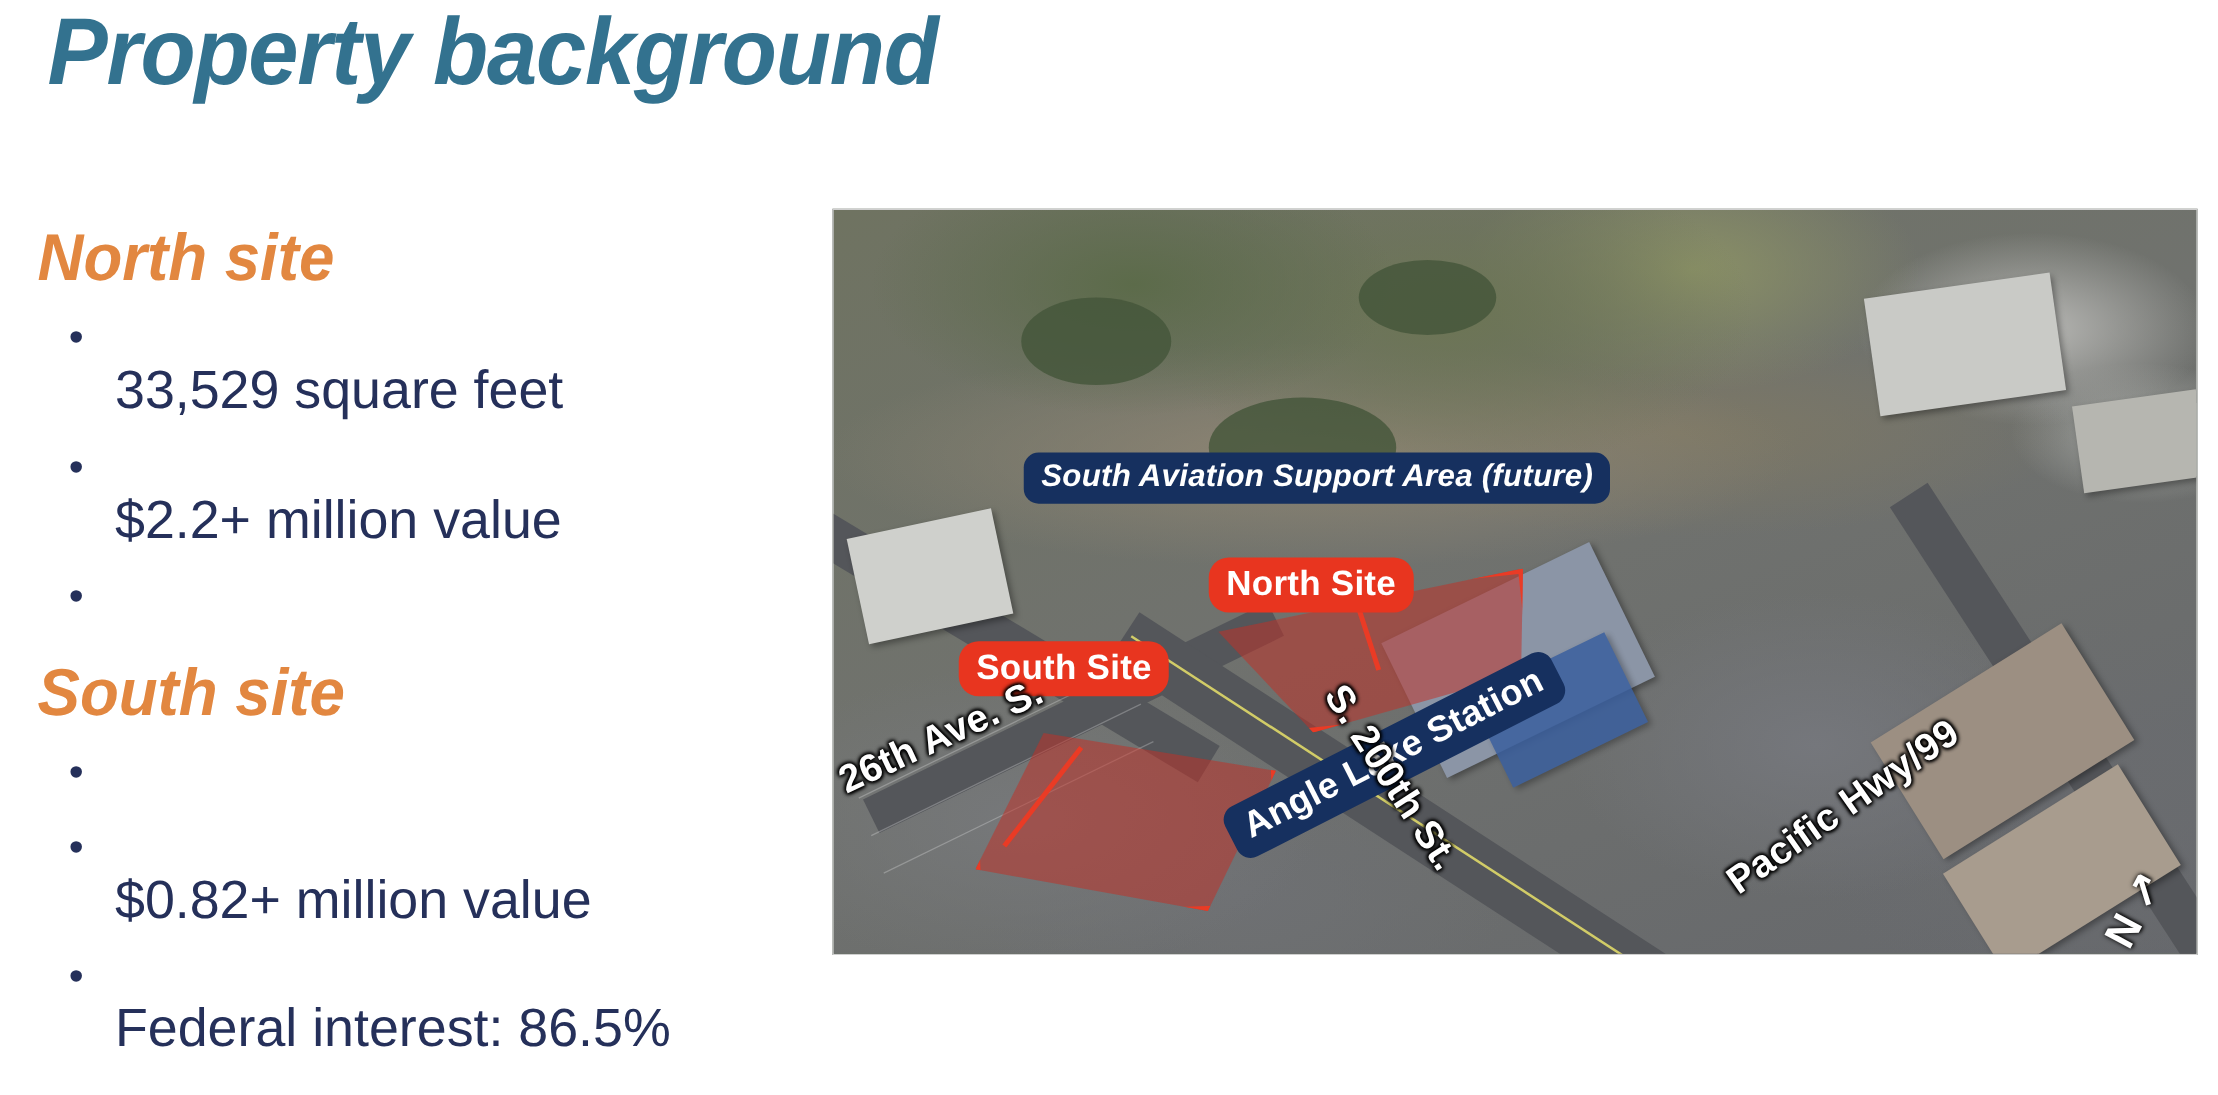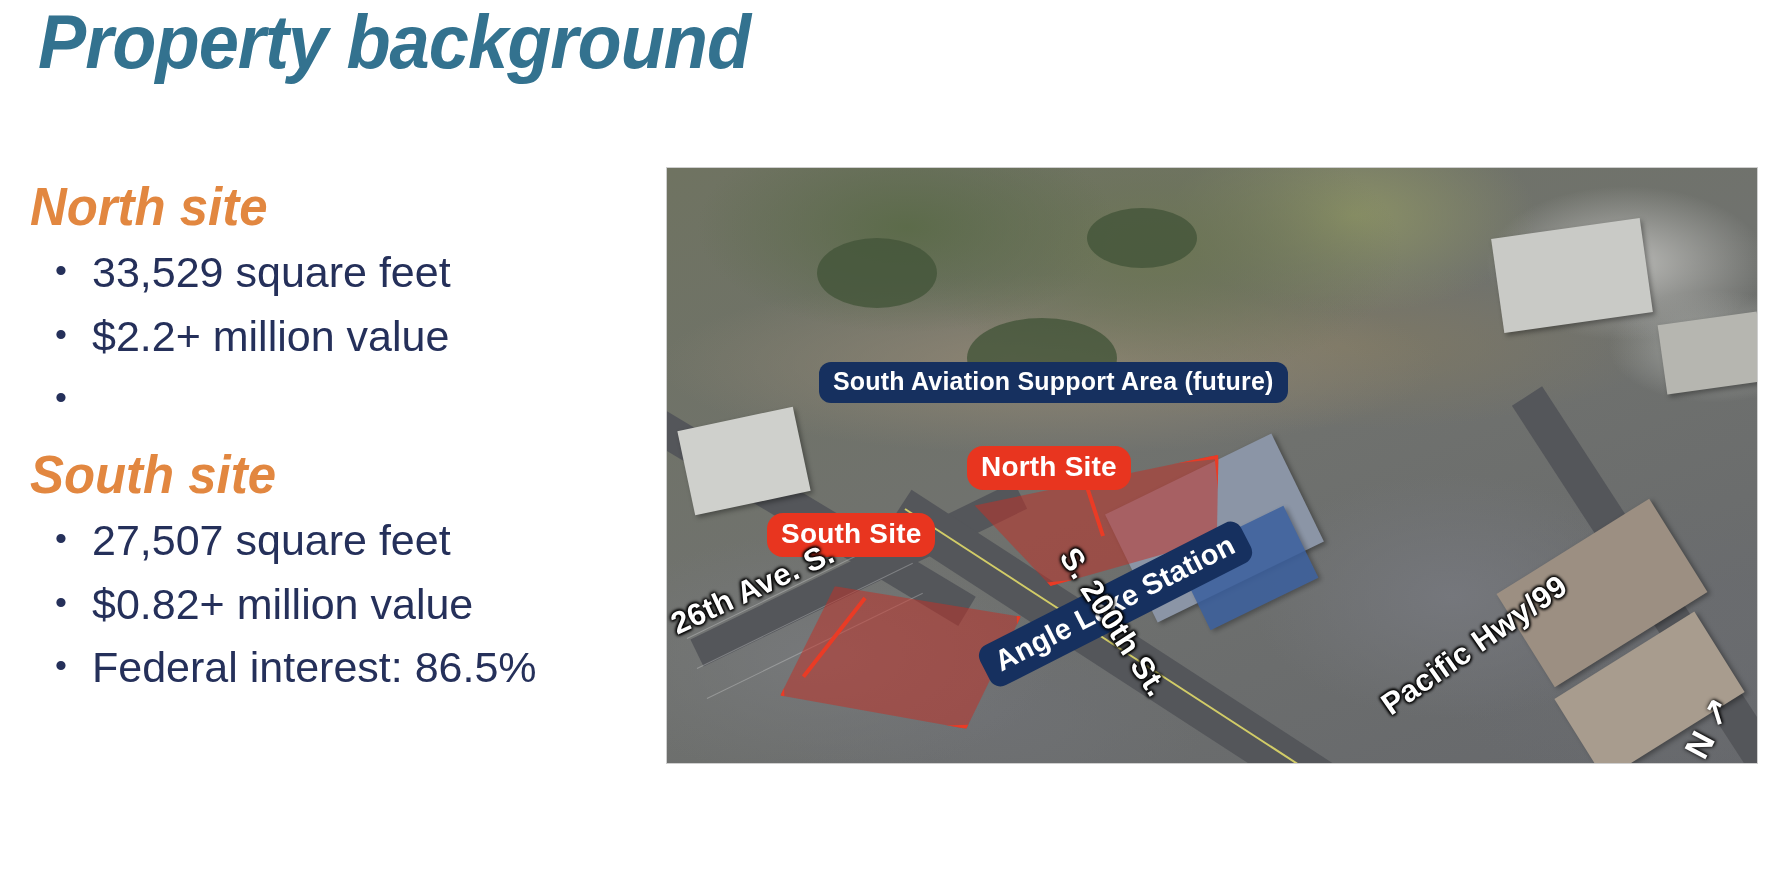--- a/index.html
+++ b/index.html
@@ -37,21 +37,21 @@
   ul.bullets li{
     display:flex;align-items:flex-start;
     font-size:43px;line-height:1.48;
     color:#25305a;
     white-space:nowrap;
   }
   ul.bullets li .bul{
     width:62px;flex:0 0 62px;text-align:center;
     font-size:34px;line-height:1.75;color:#25305a;
   }
-  ul.bullets li .txt{display:inline-block;}
+  ul.bullets li .txt{display:inline-block;margin-top:40px;}
 
   
   .photo{
     position:absolute;left:666px;top:167px;
     width:1092px;height:597px;
     overflow:hidden;
     background:#4b5547;
     border:1px solid #cfcfcf;
     box-sizing:border-box;
   }
@@ -134,21 +134,20 @@
       </li>
       <li>
         <span class="bul">•</span>
       </li>
     </ul>
 
     <div class="section-head second">South site</div>
     <ul class="bullets">
       <li>
         <span class="bul">•</span>
-        <span class="txt">27,507 square feet</span>
       </li>
       <li>
         <span class="bul">•</span>
         <span class="txt">$0.82+ million value</span>
       </li>
       <li>
         <span class="bul">•</span>
         <span class="txt">Federal interest: 86.5%</span>
       </li>
     </ul>
@@ -180,21 +179,21 @@
     <div class="site-poly" style="left:300px;top:300px;width:250px;height:105px;
                 transform:rotate(-6deg);
                 clip-path:polygon(4% 22%, 100% 0%, 96% 74%, 30% 100%);"></div>
     <div class="site-poly" style="left:112px;top:410px;width:235px;height:145px;
                 transform:rotate(-2deg);
                 clip-path:polygon(24% 4%, 100% 28%, 76% 100%, 0% 74%);"></div>
 
     <div class="leader" style="left:436px;top:366px;width:62px;transform:rotate(-108deg);"></div>
     <div class="leader" style="left:198px;top:428px;width:100px;transform:rotate(128deg);"></div>
 
-    <div class="lbl navy" style="left:152px;top:194px;font-size:25px;">South Aviation Support Area (future)</div>
+    <div class="lbl navy" style="left:152px;top:194px;font-size:25px;font-style:italic;">South Aviation Support Area (future)</div>
 
 
     <div class="lbl red" style="left:300px;top:278px;font-size:28px;">North Site</div>
 
     <div class="lbl red" style="left:100px;top:345px;font-size:28px;">South Site</div>
 
     <div class="lbl navy" style="left:318px;top:480px;font-size:29px;transform:rotate(-27deg);transform-origin:left center;">Angle Lake Station</div>
 
     <div class="lbl plain" style="left:6px;top:440px;font-size:31px;transform:rotate(-25deg);transform-origin:left center;">26th Ave. S.</div>
 

